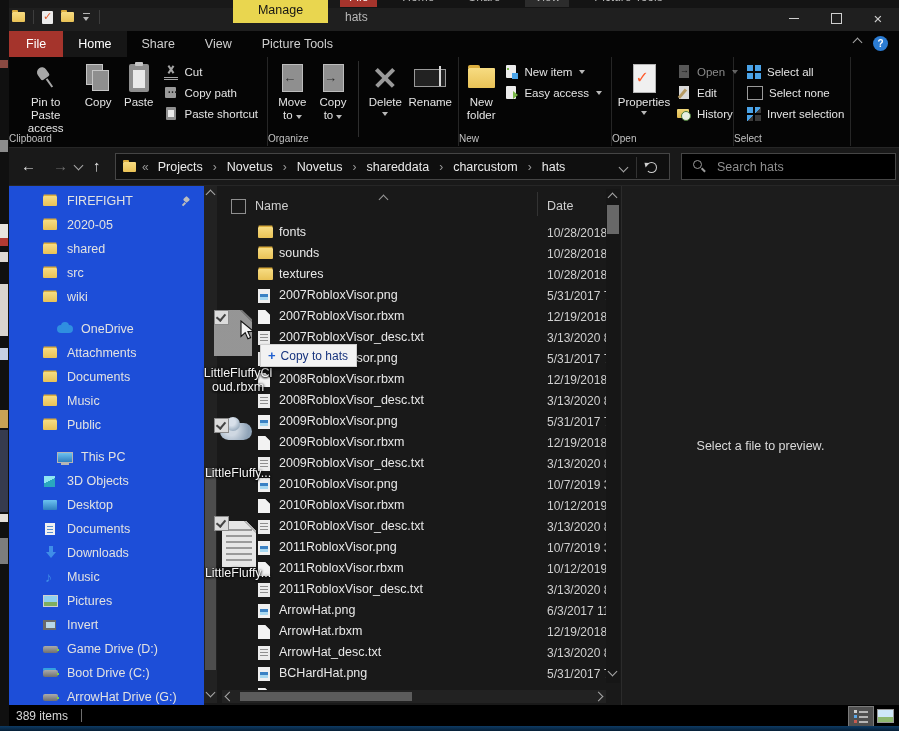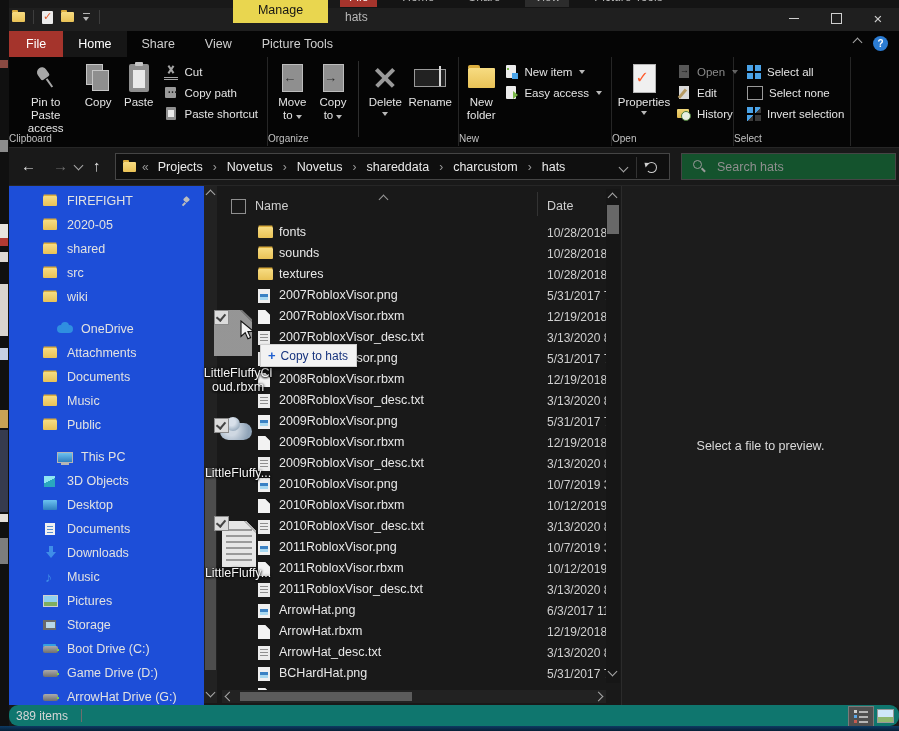--- a/index.html
+++ b/index.html
@@ -133,21 +133,21 @@
             display:flex;align-items:center;padding-left:7px;box-sizing:border-box;font-size:12.5px;}
   .crumb{display:flex;align-items:center;}
   .ctext{color:#eaeaea;padding:0 2px;white-space:nowrap;}
   .csep{color:#9a9a9a;padding:0 8px;font-size:12px;}
   .crumb:last-child .csep{display:none;}
   .cr-ovf{color:#9a9a9a;margin:0 7px 0 6px;font-size:12px;}
   .bc-chev{position:absolute;right:42px;top:10px;}
   .bc-div{position:absolute;right:32px;top:3px;width:1px;height:21px;background:#333;}
   .refresh{position:absolute;right:12px;top:8px;width:9px;height:9px;border:1.6px solid #cfcfcf;border-radius:50%;border-left-color:transparent;}
   .refresh::after{content:"";position:absolute;left:-3px;top:-2px;border-right:4px solid #cfcfcf;border-top:3px solid transparent;border-bottom:3px solid transparent;transform:rotate(40deg);}
-  .searchbox{position:absolute;left:672px;top:4px;width:215px;height:27px;background:#14532d;border:1px solid #454545;
+  .searchbox{position:absolute;left:672px;top:4px;width:215px;height:27px;background:#000000;border:1px solid #454545;
              display:flex;align-items:center;gap:9px;padding-left:11px;box-sizing:border-box;}
   .mag{width:13px;height:13px;position:relative;flex:0 0 13px;}
   .mag::before{content:"";position:absolute;left:0;top:0;width:7px;height:7px;border:1.5px solid #9a9a9a;border-radius:50%;}
   .mag::after{content:"";position:absolute;left:8px;top:9px;width:5px;height:1.6px;background:#9a9a9a;transform:rotate(45deg);}
   .searchbox input{background:transparent;border:none;outline:none;color:#ddd;font-size:12.5px;width:160px;
                    font-family:"Liberation Sans","DejaVu Sans",sans-serif;}
   .searchbox input::placeholder{color:#8f8f8f;}
 
   
   .nav{position:absolute;left:9px;top:186px;width:195px;height:519px;background:#1d4ed8;overflow:hidden;padding-top:3px;box-sizing:border-box;}
@@ -212,21 +212,21 @@
   .lsb .thumb{position:absolute;left:1px;width:12px;top:16px;height:29px;background:#686868;}
   .hsb{position:absolute;left:222px;top:690px;width:384px;height:13px;background:#222;}
   .hsb .thumb{position:absolute;left:18px;top:2px;width:172px;height:9px;background:#5c5c5c;}
   .pvline{position:absolute;left:621px;top:186px;width:1px;height:519px;background:#2b2b2b;}
 
   
   .preview{position:absolute;left:622px;top:186px;width:277px;height:519px;background:#1c1c1c;}
   .ptext{position:absolute;top:253px;left:0;right:0;text-align:center;font-size:12.5px;color:#dadada;}
 
   
-  .status{position:absolute;left:9px;right:0;top:705px;height:21px;background:#0f766e;border-radius:9px;}
+  .status{position:absolute;left:9px;right:0;top:705px;height:21px;background:#000000;}
   .stext{position:absolute;left:7px;top:4px;font-size:12px;color:#d6d6d6;}
   .sdiv{position:absolute;left:72px;top:4px;width:1px;height:13px;background:#6e6e6e;}
   .viewbtn{position:absolute;top:1px;width:24px;height:19px;display:flex;align-items:center;justify-content:center;}
   .vb-details{right:25px;background:#4f4f4f;border:1px solid #7a7a7a;}
   .vb-thumb{right:2px;}
   .vd{width:14px;height:13px;position:relative;}
   .vd i{position:absolute;left:0;width:3px;height:3px;display:block;}
   .vd i::after{content:"";position:absolute;left:5px;top:1px;width:9px;height:1.5px;background:#b5b5b5;}
   .vd i:nth-child(1){top:0;background:#cfcfcf;}
   .vd i:nth-child(2){top:5px;background:#5aa7e8;}
@@ -588,31 +588,31 @@
       <span class="slabel">Music</span>
 
     </div>
       <div class="srow pics lvl2">
       <span class="si"></span>
       <span class="slabel">Pictures</span>
 
     </div>
       <div class="srow vids lvl2">
       <span class="si"></span>
-      <span class="slabel">Storage</span>
+      <span class="slabel">Invert</span>
+
+    </div>
+      <div class="srow drive lvl2">
+      <span class="si"></span>
+      <span class="slabel">Game Drive (D:)</span>
 
     </div>
       <div class="srow drive boot lvl2">
       <span class="si"></span>
       <span class="slabel">Boot Drive (C:)</span>
-
-    </div>
-      <div class="srow drive lvl2">
-      <span class="si"></span>
-      <span class="slabel">Game Drive (D:)</span>
 
     </div>
       <div class="srow drive lvl2">
       <span class="si"></span>
       <span class="slabel">ArrowHat Drive (G:)</span>
 
     </div>
     </div>
   <div class="nsb">
     <span class="ch up sb-ch" style="top:5px"></span>

